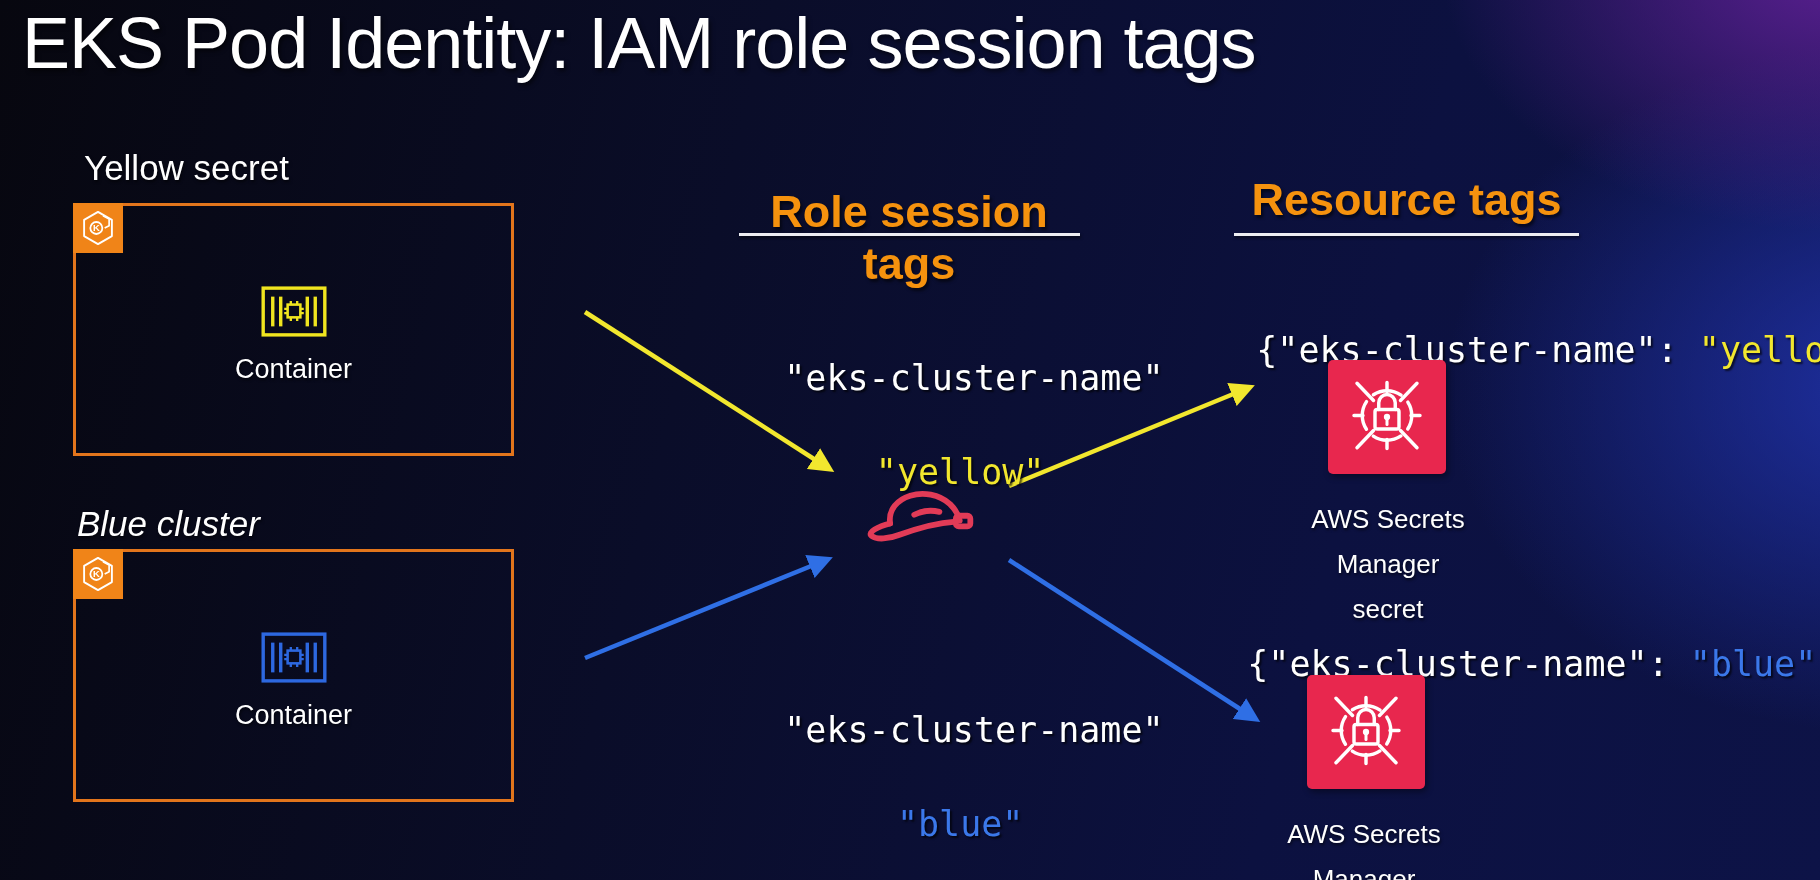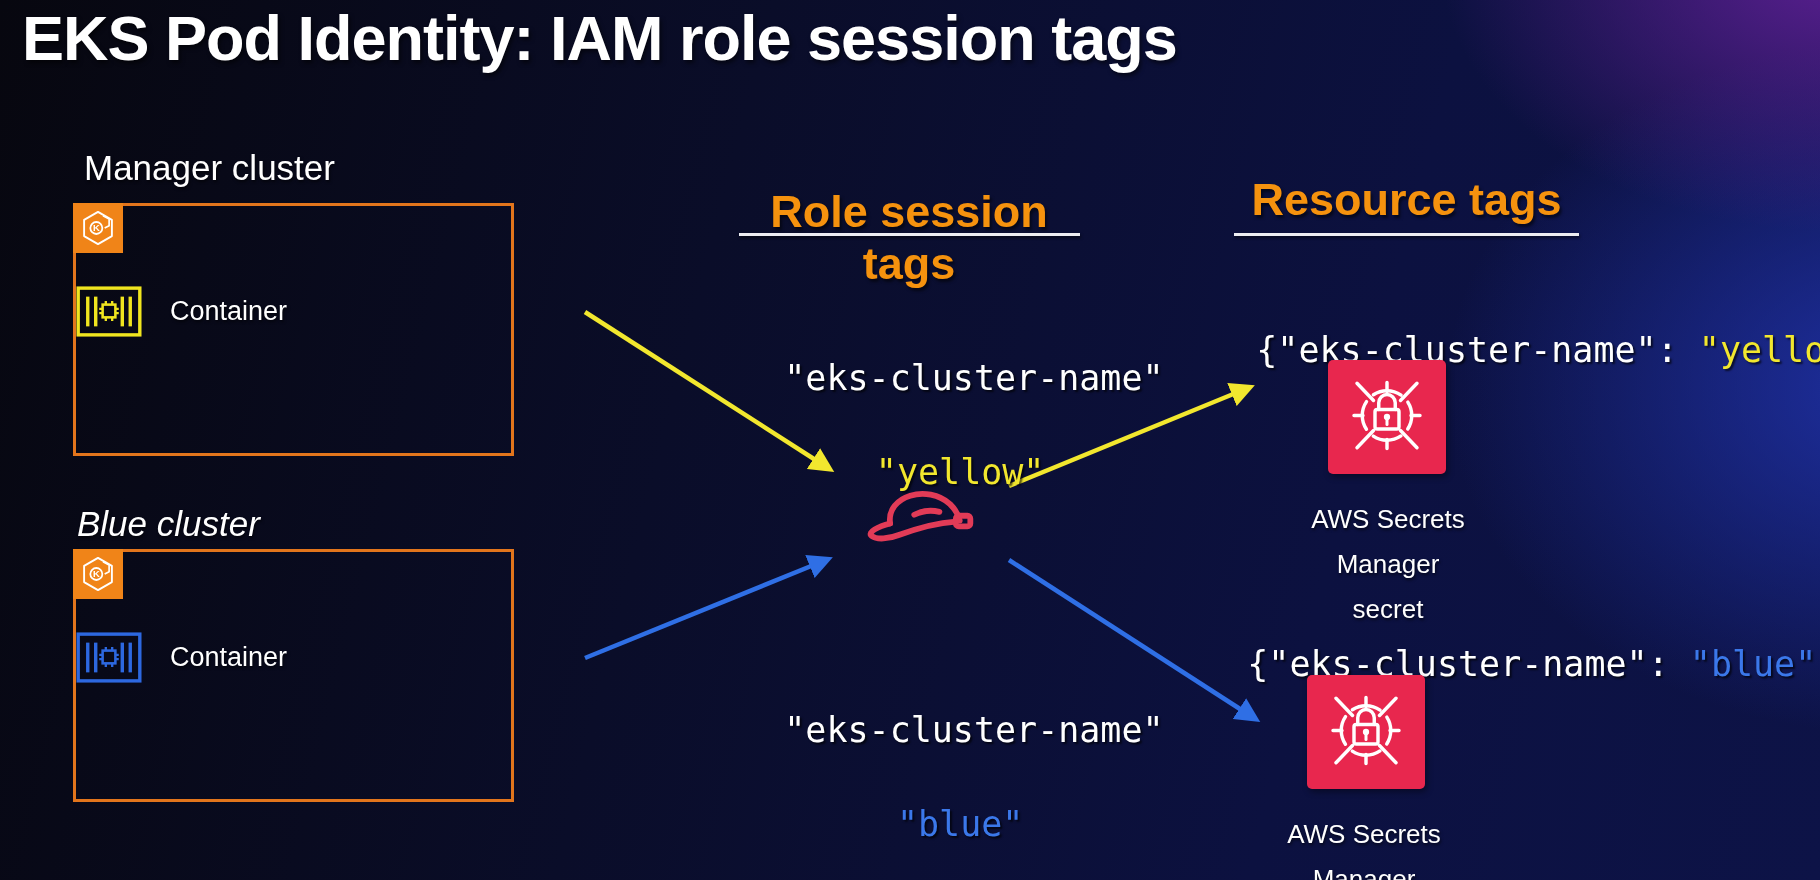--- a/index.html
+++ b/index.html
@@ -7,35 +7,35 @@
   .stage {
     position:relative; width:1820px; height:880px; overflow:hidden; color:#fff;
     background:
       radial-gradient(640px 430px at 101% -4%, rgba(96,32,150,0.95) 0%, rgba(96,32,150,0) 62%),
       radial-gradient(720px 560px at 104% 44%, rgba(32,50,170,0.9) 0%, rgba(32,50,170,0) 62%),
       linear-gradient(104deg, #07070f 0%, #0a0d29 38%, #0c1140 72%, #0d1347 100%);
   }
   .abs { position:absolute; }
 
   .title {
-    left:22px; top:2px; font-size:63px; font-weight:700; letter-spacing:-1px;
+    left:22px; top:2px; font-size:72px; font-weight:400; letter-spacing:-1px;
     text-shadow:2px 3px 4px rgba(0,0,0,0.55);
   }
 
   .cluster-label { font-size:35px; font-weight:400; text-shadow:1px 2px 3px rgba(0,0,0,0.6); }
   .cluster-box {
     width:441px; height:253px; border:3px solid #E2751C;
   }
   .eks-badge {
     position:absolute; left:-3px; top:-3px; width:50px; height:50px;
     background:#F08418; display:flex; align-items:center; justify-content:center;
   }
   .box-inner {
     position:absolute; left:0; right:0; top:80px;
-    display:flex; flex-direction:row; align-items:center; gap:28px;
+    display:flex; flex-direction:column; align-items:center; gap:17px;
   }
   .container-label { font-size:27px; text-shadow:1px 2px 3px rgba(0,0,0,0.6); }
 
   .col-header {
     font-size:45px; font-weight:800; color:#F5920E; text-align:center;
     text-shadow:2px 3px 3px rgba(0,0,0,0.55);
     margin-top:34px;
   }
   .header-rule { height:3px; background:#EDEDF2; box-shadow:1px 2px 3px rgba(0,0,0,0.5); }
 
@@ -75,21 +75,21 @@
       </marker>
     </defs>
     <line x1="585" y1="312" x2="828" y2="468" stroke="#F2E72E" stroke-width="4.5" marker-end="url(#headY)"></line>
     <line x1="585" y1="658" x2="826" y2="560" stroke="#2F6FE5" stroke-width="4.5" marker-end="url(#headB)"></line>
     <line x1="1009" y1="486" x2="1248" y2="388" stroke="#F2E72E" stroke-width="4.5" marker-end="url(#headY)"></line>
     <line x1="1009" y1="560" x2="1254" y2="718" stroke="#2F6FE5" stroke-width="4.5" marker-end="url(#headB)"></line>
   </svg>
 
   <div class="abs title">EKS Pod Identity: IAM role session tags</div>
 
-  <div class="abs cluster-label" style="left:84px; top:148px;">Manager cluster</div>
+  <div class="abs cluster-label" style="left:84px; top:148px;">Yellow secret</div>
   <div class="abs cluster-box" style="left:73px; top:203px;">
     <div class="eks-badge">
       <svg width="40" height="40" viewBox="0 0 36 36">
         <path d="M18 3.5 L30.5 10.7 V25.3 L18 32.5 L5.5 25.3 V10.7 Z" fill="none" stroke="#fff" stroke-width="1.7" stroke-linejoin="round"></path>
         <path d="M22.5 7 L28 10 V16 L24 18" fill="none" stroke="#fff" stroke-width="1.5" stroke-linejoin="round"></path>
         <circle cx="16.5" cy="18" r="5.4" fill="none" stroke="#fff" stroke-width="1.6"></circle>
         <text x="16.5" y="21" font-size="8.5" font-weight="bold" text-anchor="middle" fill="#fff" font-family="Liberation Sans, sans-serif">K</text>
       </svg>
     </div>
     <div class="box-inner">

